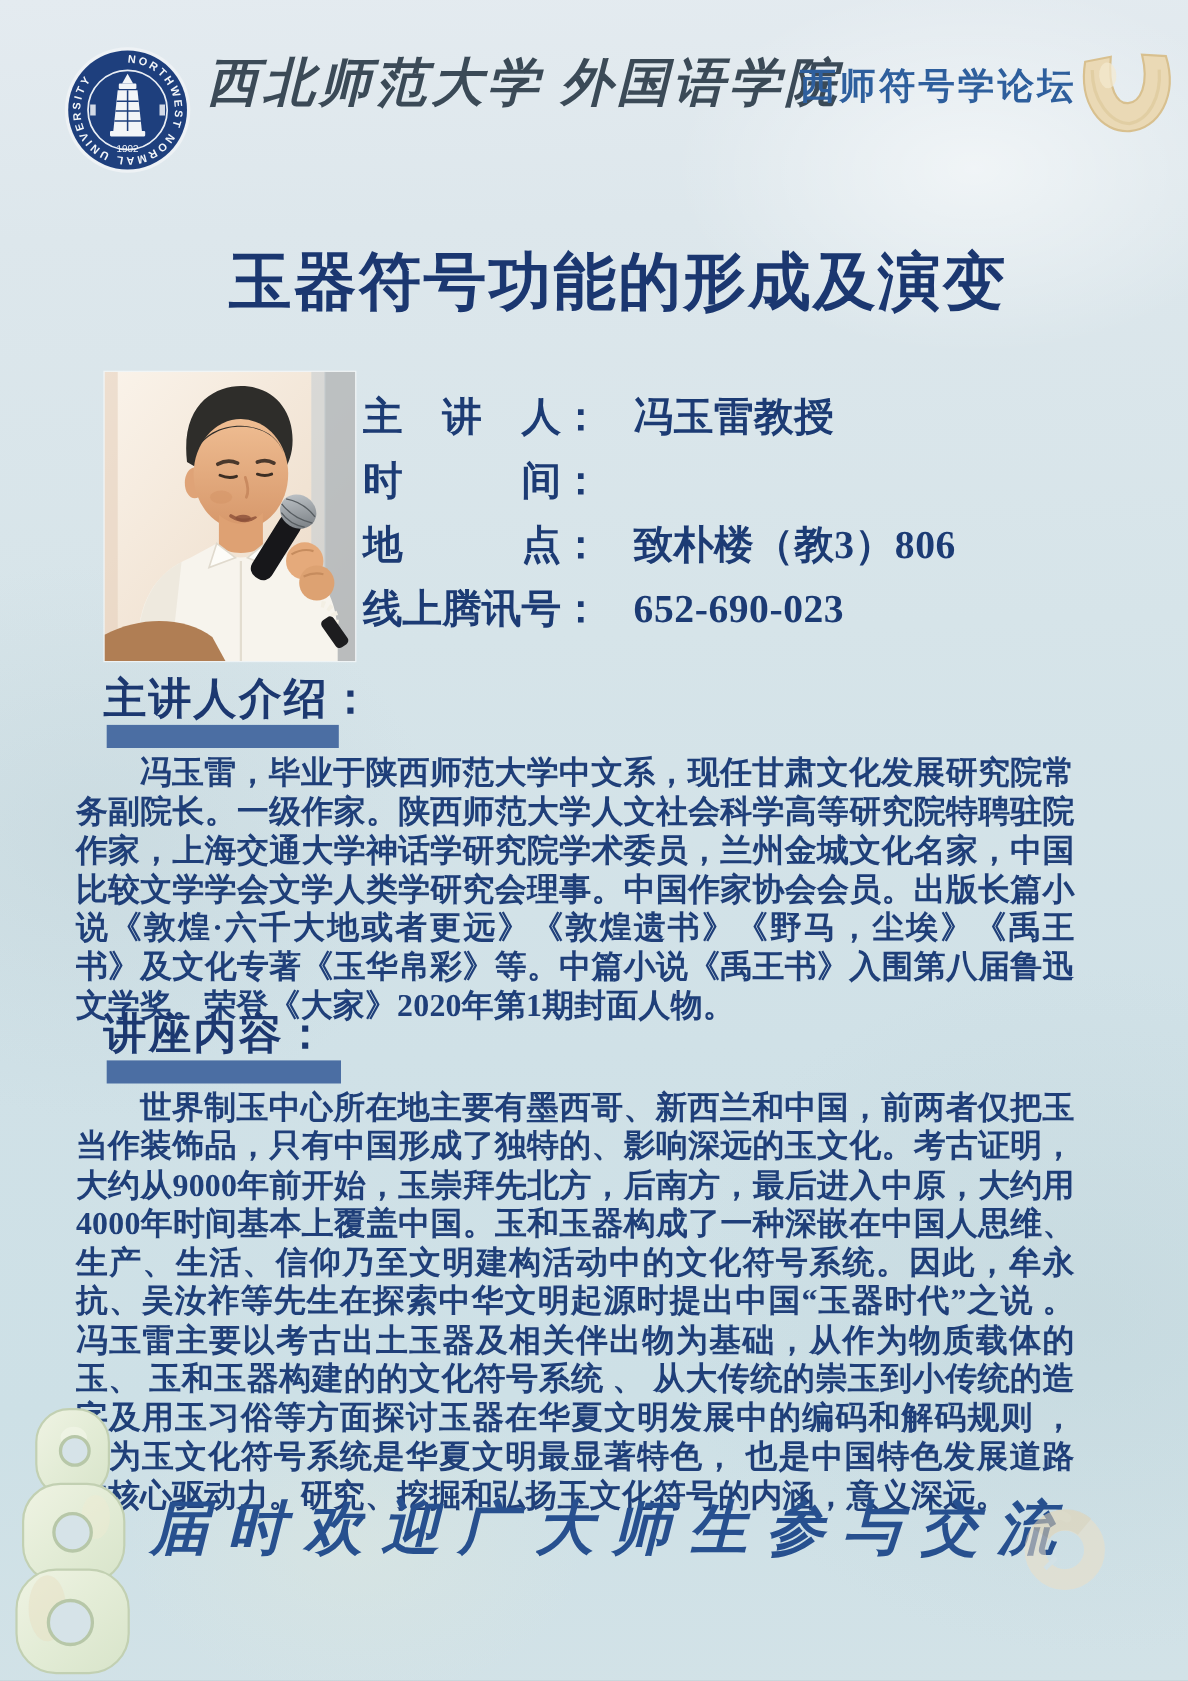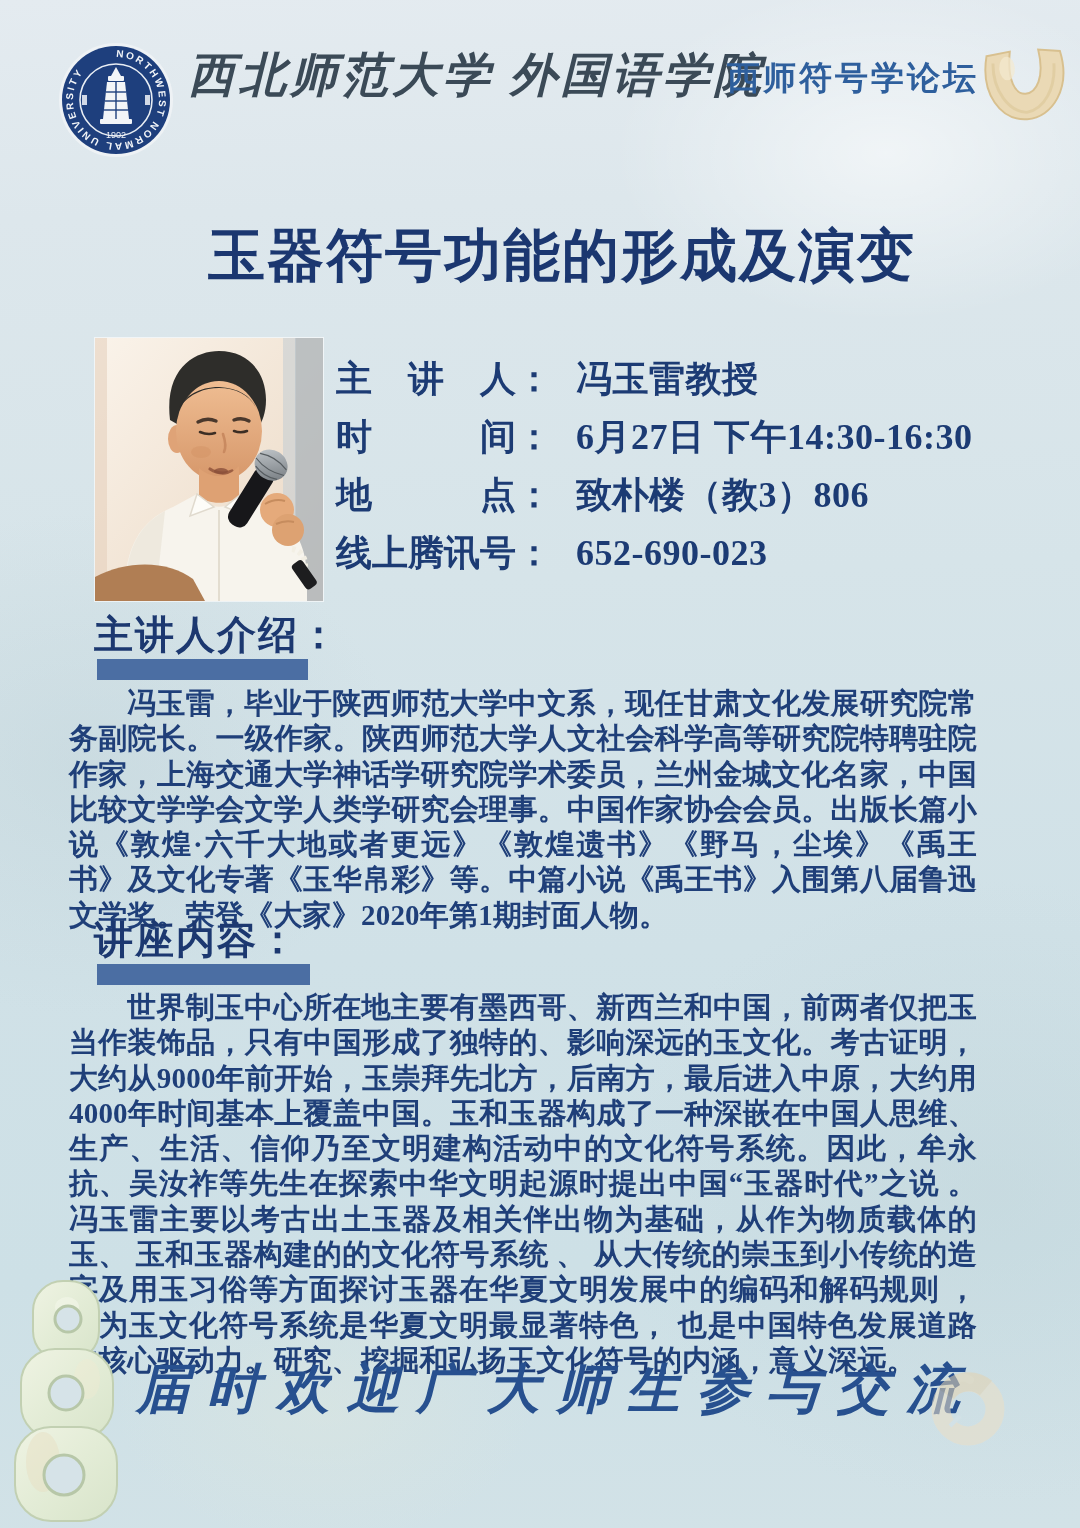--- a/index.html
+++ b/index.html
@@ -29,21 +29,21 @@
     position:absolute; left:727px; top:56px; font-size:33px; font-weight:bold;
     color:#2e5f9d; letter-spacing:3px; white-space:nowrap;
   }
   .jade-bracket{position:absolute; left:973px; top:46px; width:102px; height:80px; transform:rotate(-4deg);}
   .main-title{
     position:absolute; left:0; right:0; top:180px; text-align:center;
     font-size:57px; font-weight:bold; color:#1b3770; letter-spacing:2px; white-space:nowrap;padding-left:44px;
   }
   .photo{position:absolute; left:95px; top:338px; width:228px; height:263px; box-shadow:0 0 0 1px rgba(255,255,255,.6);}
   .info-rows{position:absolute; left:330px; top:350px; width:720px;}
-  .info-row{display:flex; align-items:center; height:58px;text-align:right;}
+  .info-row{display:flex; align-items:center; height:58px;}
   .info-label{
     display:inline-block; width:222px; font-size:36px; font-weight:bold; color:#1c3b74; white-space:nowrap;
   }
   .info-value{margin-left:24px; font-size:36px; font-weight:bold; color:#1c3b74; white-space:nowrap; letter-spacing:.5px;}
   .sec-h{position:absolute; left:94px; font-size:39px; font-weight:bold; color:#1c3870; letter-spacing:2px; white-space:nowrap;}
   .sec-h.h1{top:608px;font-family:Liberation Serif, serif;} .sec-h.h2{top:913px;}
   .bar{position:absolute; left:97px; height:21px; background:#4b6ea3;}
   .bar.b1{top:659px; width:211px;} .bar.b2{top:964px; width:213px;}
   .para{
     position:absolute; left:69px; width:908px; font-size:29px; font-weight:bold; color:#1f3f79;
@@ -161,21 +161,20 @@
     <path d="M0,263 L0,239 C34,221 74,223 98,241 L110,263 Z" fill="#b07e54"></path>
   </svg>
 
   <div class="info-rows">
     <div class="info-row">
       <span class="info-label">主　讲　人：</span>
       <span class="info-value">冯玉雷教授</span>
     </div>
     <div class="info-row">
       <span class="info-label">时　　　间：</span>
-      <span class="info-value">6月27日 下午14:30-16:30</span>
     </div>
     <div class="info-row">
       <span class="info-label">地　　　点：</span>
       <span class="info-value">致朴楼（教3）806</span>
     </div>
     <div class="info-row">
       <span class="info-label">线上腾讯号：</span>
       <span class="info-value">652-690-023</span>
     </div>
   </div>

